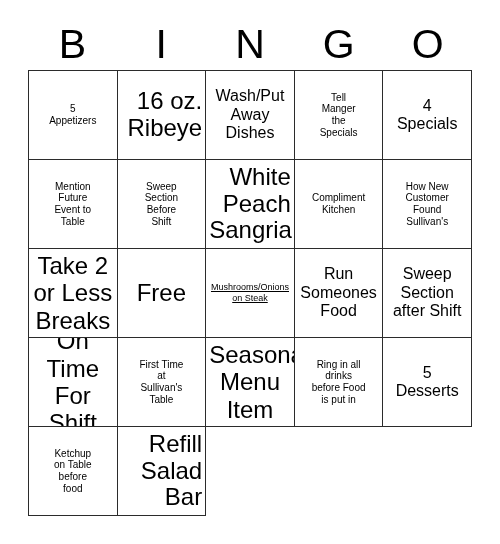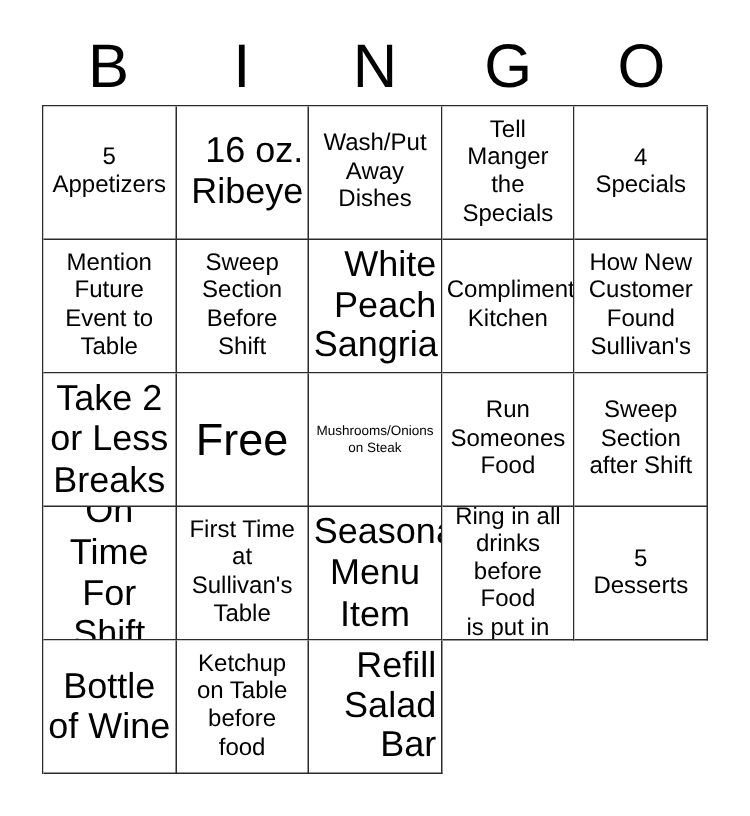--- a/index.html
+++ b/index.html
@@ -69,26 +69,26 @@
   }
   .cell .cell-text {
     display: block;
     width: 100%;
     text-align: center;
     line-height: 1.12;
     white-space: pre-line;
     word-break: normal;
   }
   
-  .sz-xs .cell-text { font-size: 9px;  line-height: 1.18; }
-  .sz-s  .cell-text { font-size: 16px; line-height: 1.16; }
+  .sz-xs .cell-text { font-size: 9px;  line-height: 1.18; text-decoration: underline; }
+  .sz-s  .cell-text { font-size: 10px; line-height: 1.16; }
   .sz-m  .cell-text { font-size: 16px; line-height: 1.15; }
   .sz-l  .cell-text { font-size: 24px; line-height: 1.14; }
   .sz-xl .cell-text { font-size: 24px; line-height: 1.12; text-align: right; }
-  .sz-xxl .cell-text { font-size: 30px; line-height: 1.1; }
+  .sz-xxl .cell-text { font-size: 24px; line-height: 1.1; }
 </style>
 </head>
 <body>
 
 <div id="card">
 
   <div id="bingo-header">
     <div class="bingo-letter">B</div>
     <div class="bingo-letter">I</div>
     <div class="bingo-letter">N</div>
@@ -191,24 +191,20 @@
         <span class="cell-text">Ring in all
 drinks
 before Food
 is put in</span>
       </div>
 
     <div class="cell sz-m">
         <span class="cell-text">5
 Desserts</span>
       </div>
-    <div class="cell sz-l">
-        <span class="cell-text">Bottle
-of Wine</span>
-      </div>
     <div class="cell sz-s">
         <span class="cell-text">Ketchup
 on Table
 before
 food</span>
       </div>
     <div class="cell sz-xl">
         <span class="cell-text">Refill
 Salad
 Bar</span>

